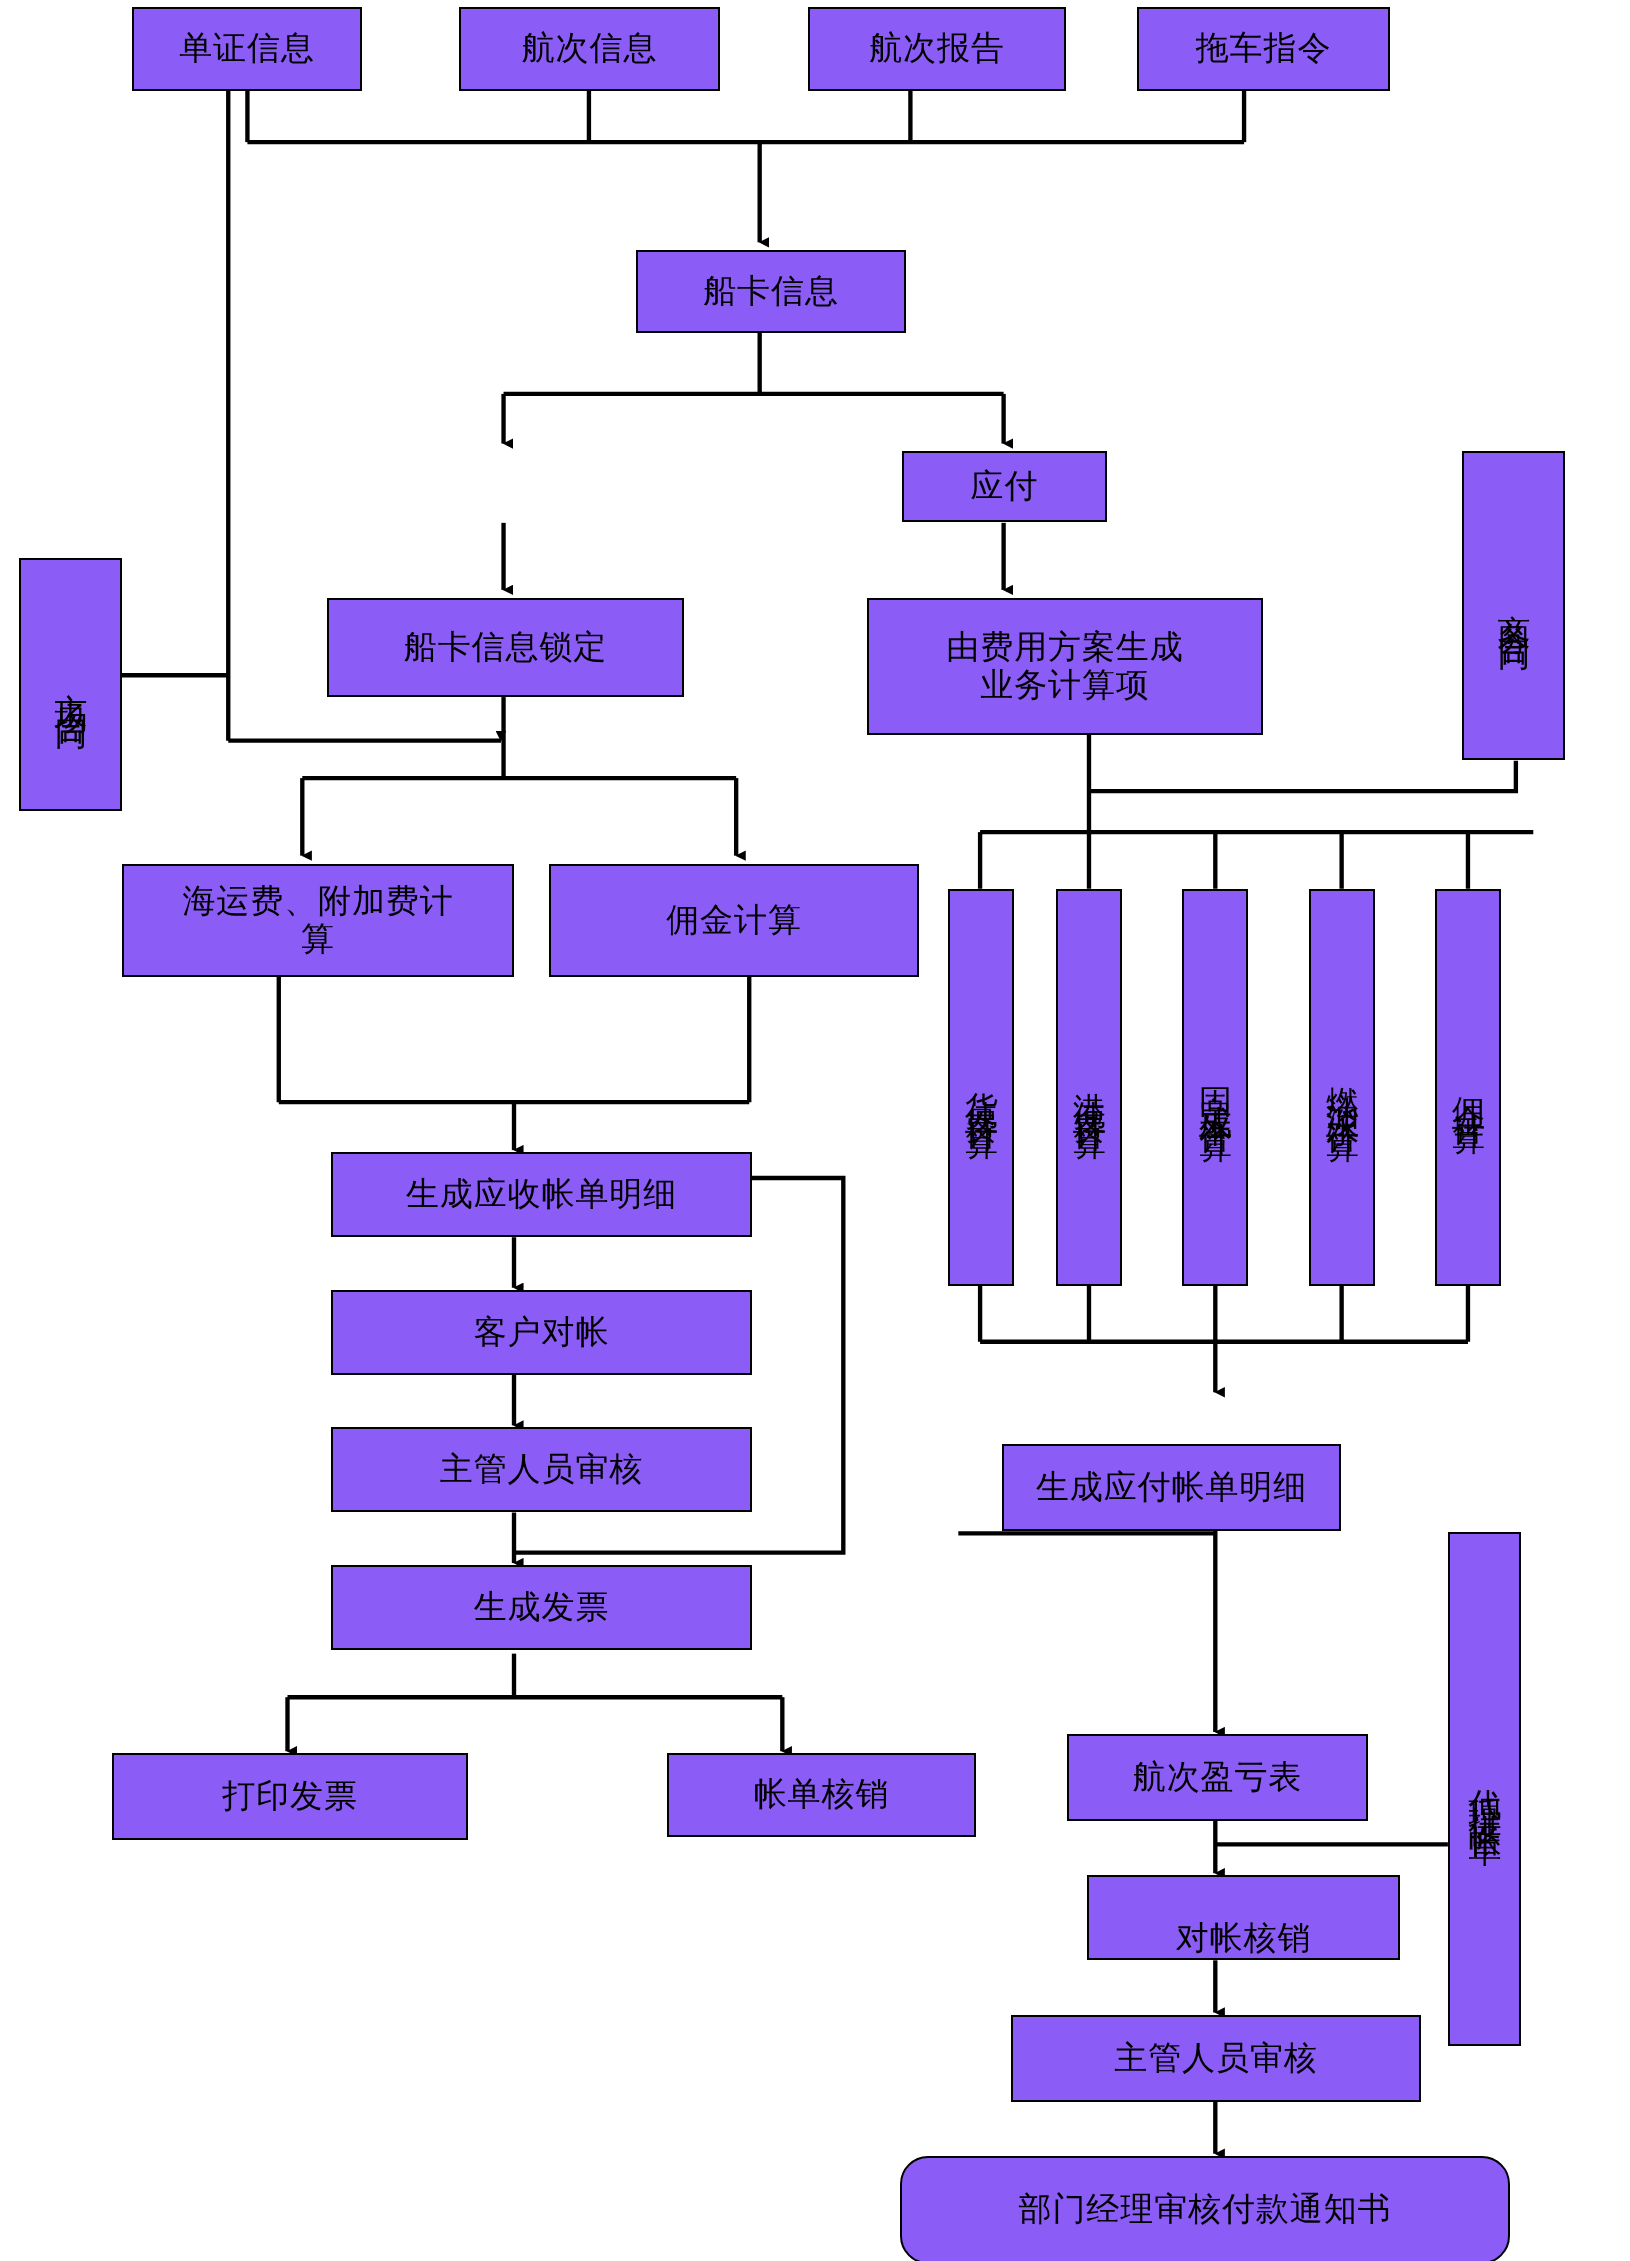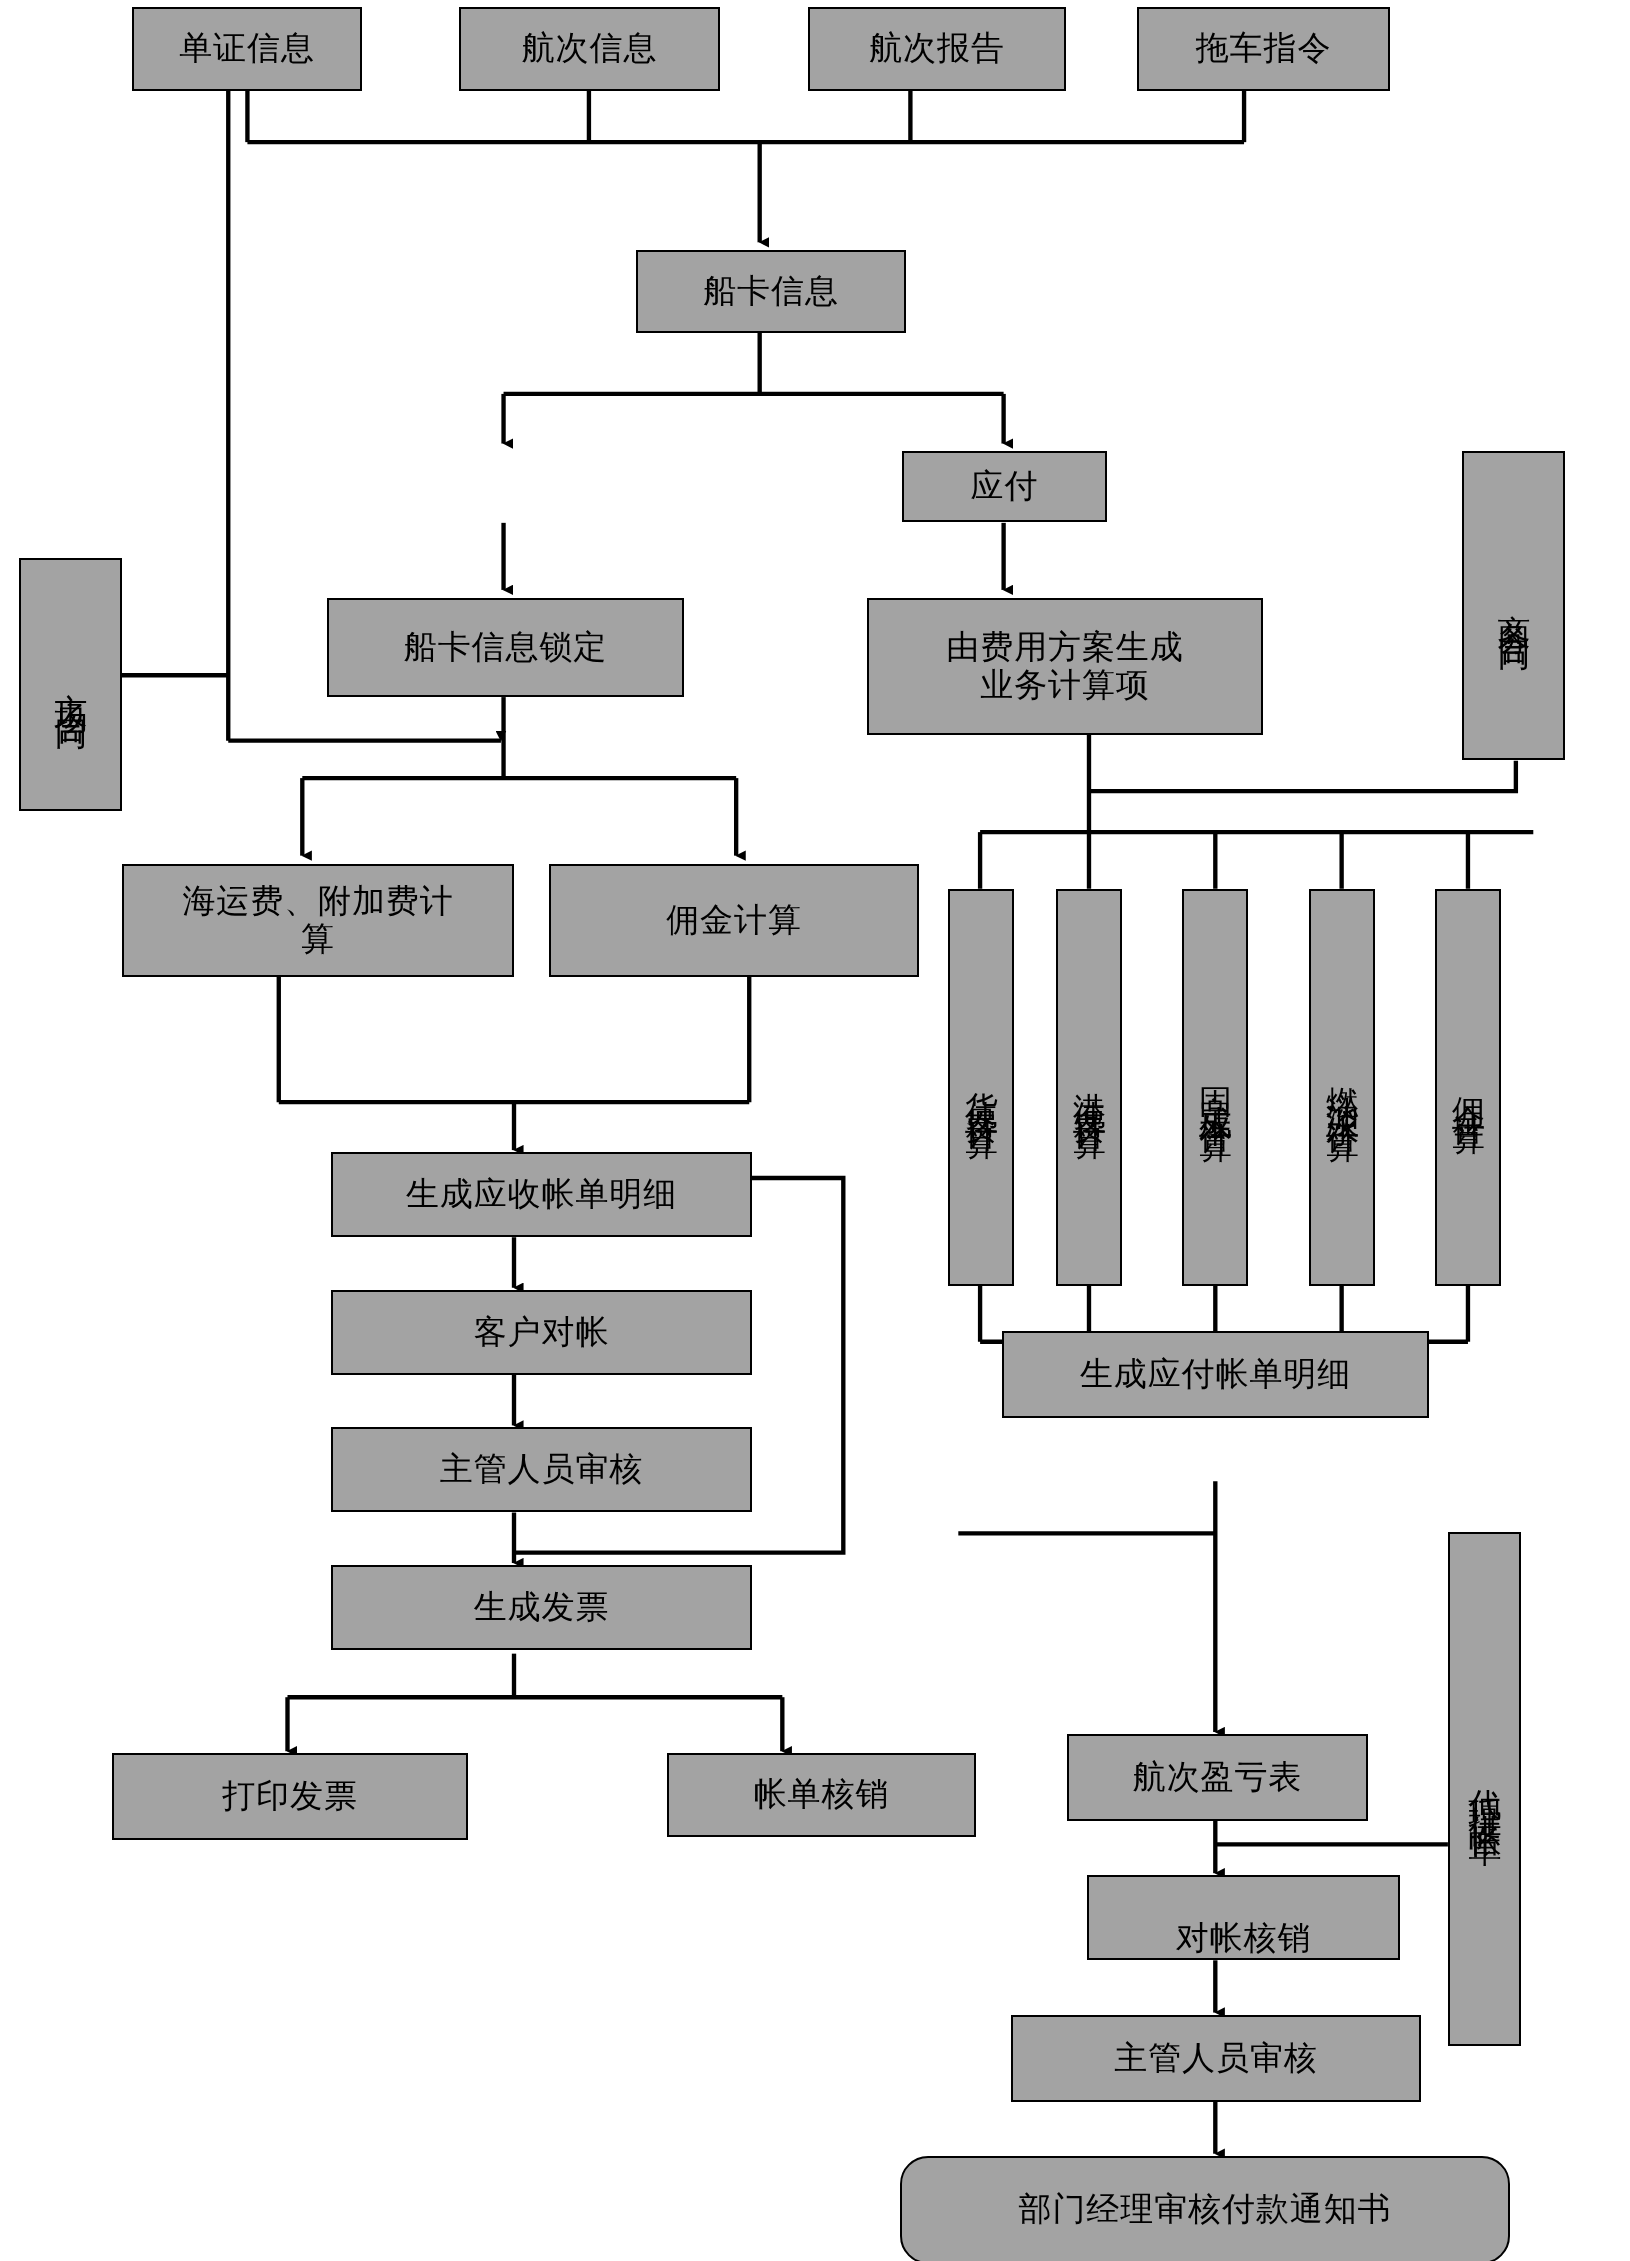--- a/index.html
+++ b/index.html
@@ -22,21 +22,21 @@
     left: 0;
     top: 0;
     width: 1630px;
     height: 2261px;
     pointer-events: none;
   }
   .node {
     position: absolute;
     box-sizing: border-box;
     border: 2.6px solid #000000;
-    background: #a3a3a3;
+    background: #8b5cf6;
     display: flex;
     align-items: center;
     justify-content: center;
     text-align: center;
     color: #000000;
     line-height: 1.15;
     z-index: 2;
   }
   .node .lbl {
     display: block;
@@ -232,21 +232,21 @@
   </div>
 
   <div class="node" style="left:112px; top:1753px; width:356px; height:87px;">
     <span class="lbl">打印发票</span>
   </div>
 
   <div class="node" style="left:667px; top:1753px; width:309px; height:84px;text-align:right;">
     <span class="lbl">帐单核销</span>
   </div>
 
-  <div class="node" style="left:1002px; top:1331px; width:427px; height:87px;">
+  <div class="node" style="left:1002px; top:1444px; width:339px; height:87px;">
     <span class="lbl">生成应付帐单明细</span>
   </div>
 
   <div class="node" style="left:1067px; top:1734px; width:301px; height:87px;">
     <span class="lbl">航次盈亏表</span>
   </div>
 
   <div class="node vert" style="left:1448px; top:1532px; width:73px; height:514px;">
     <span class="lbl">代理提供帐单</span>
   </div>

